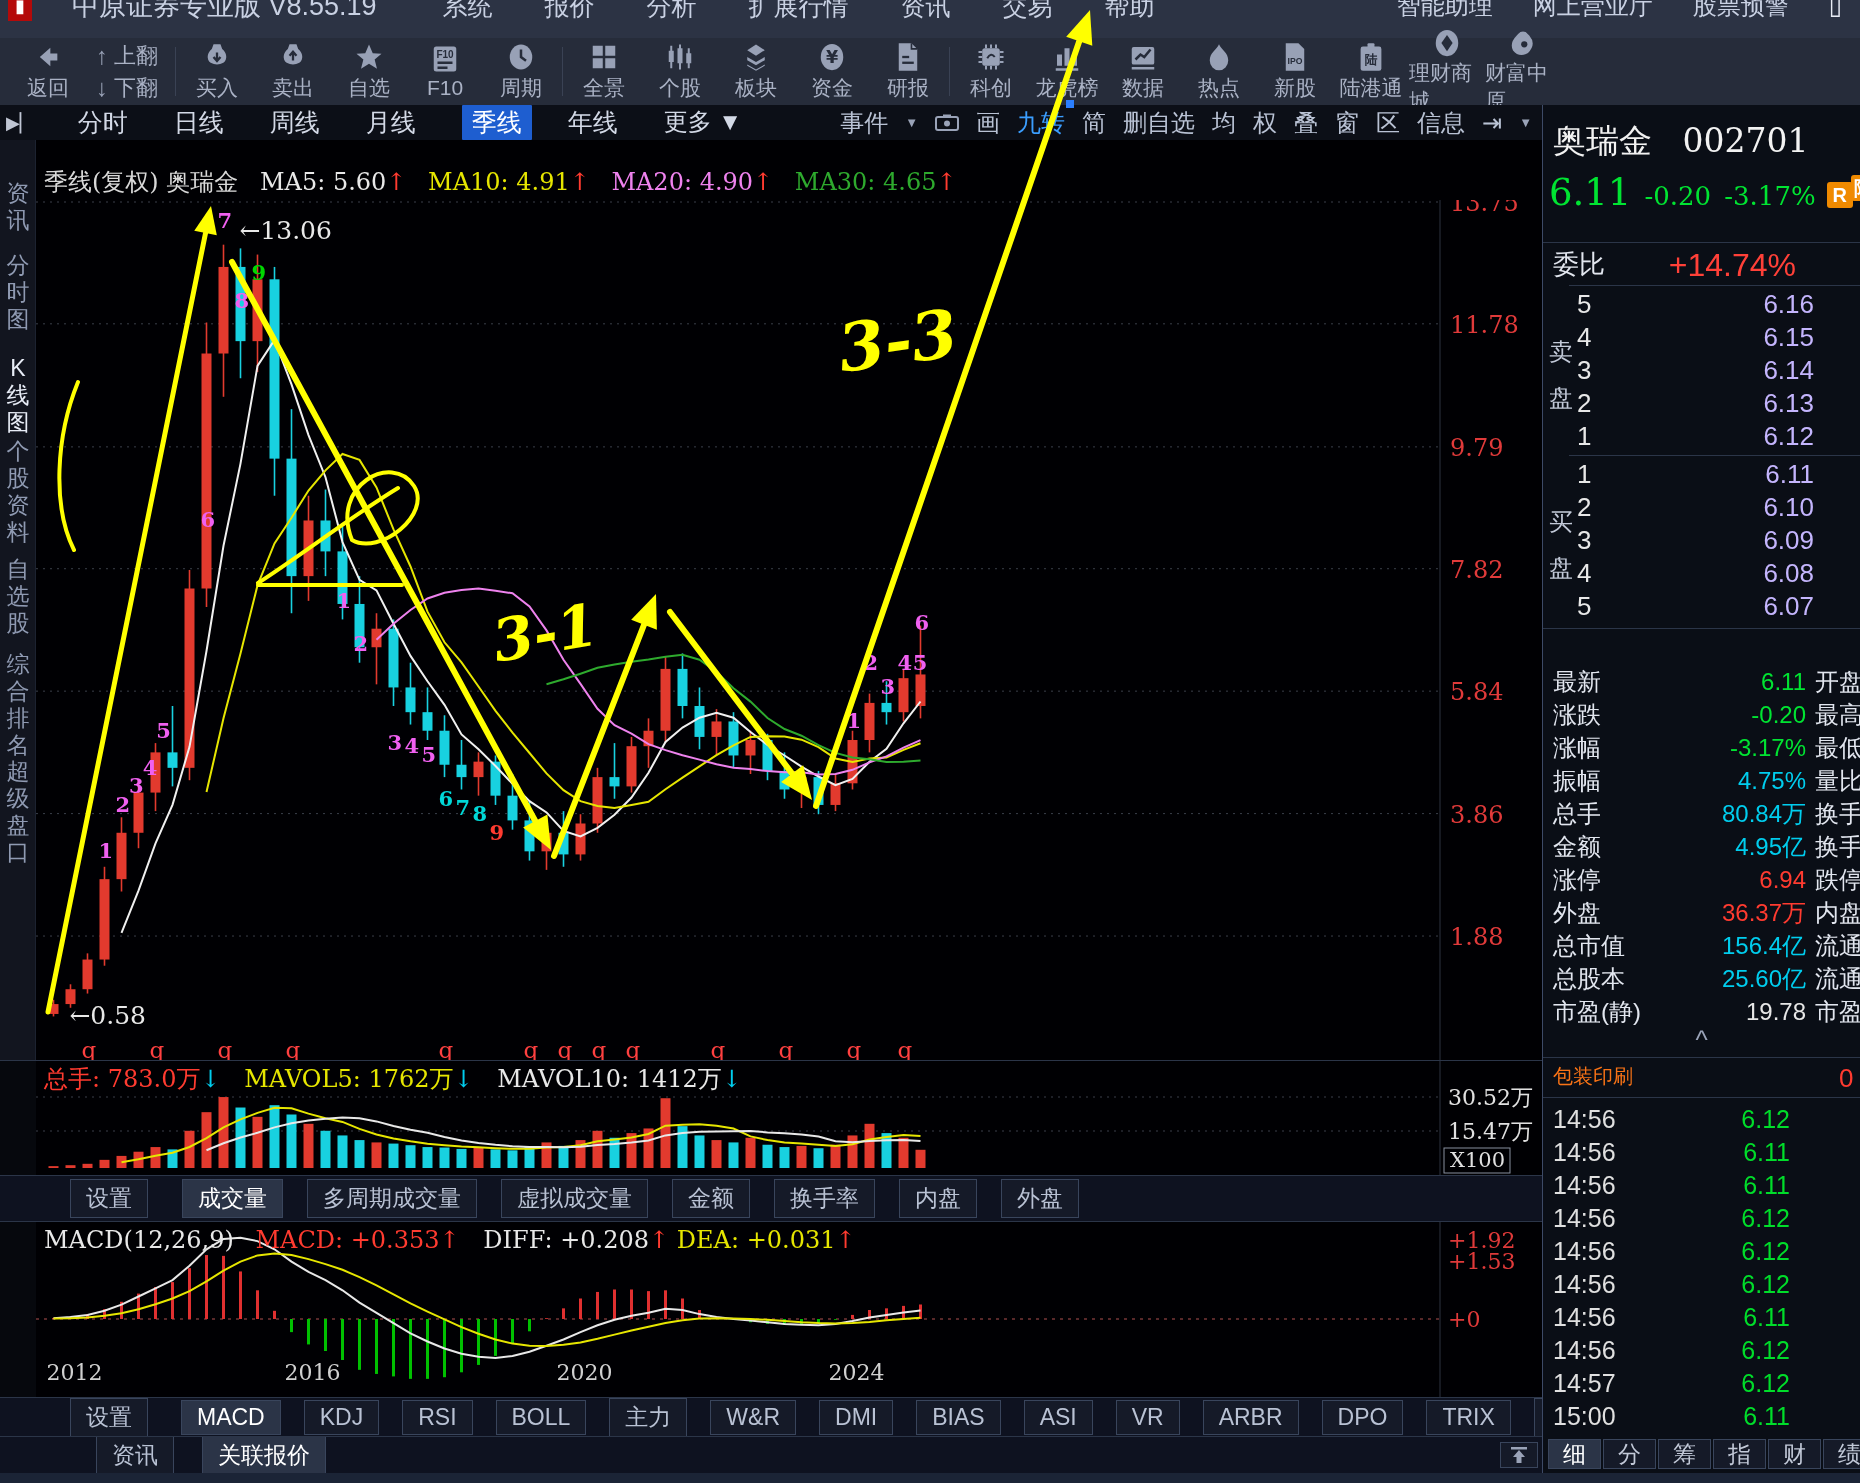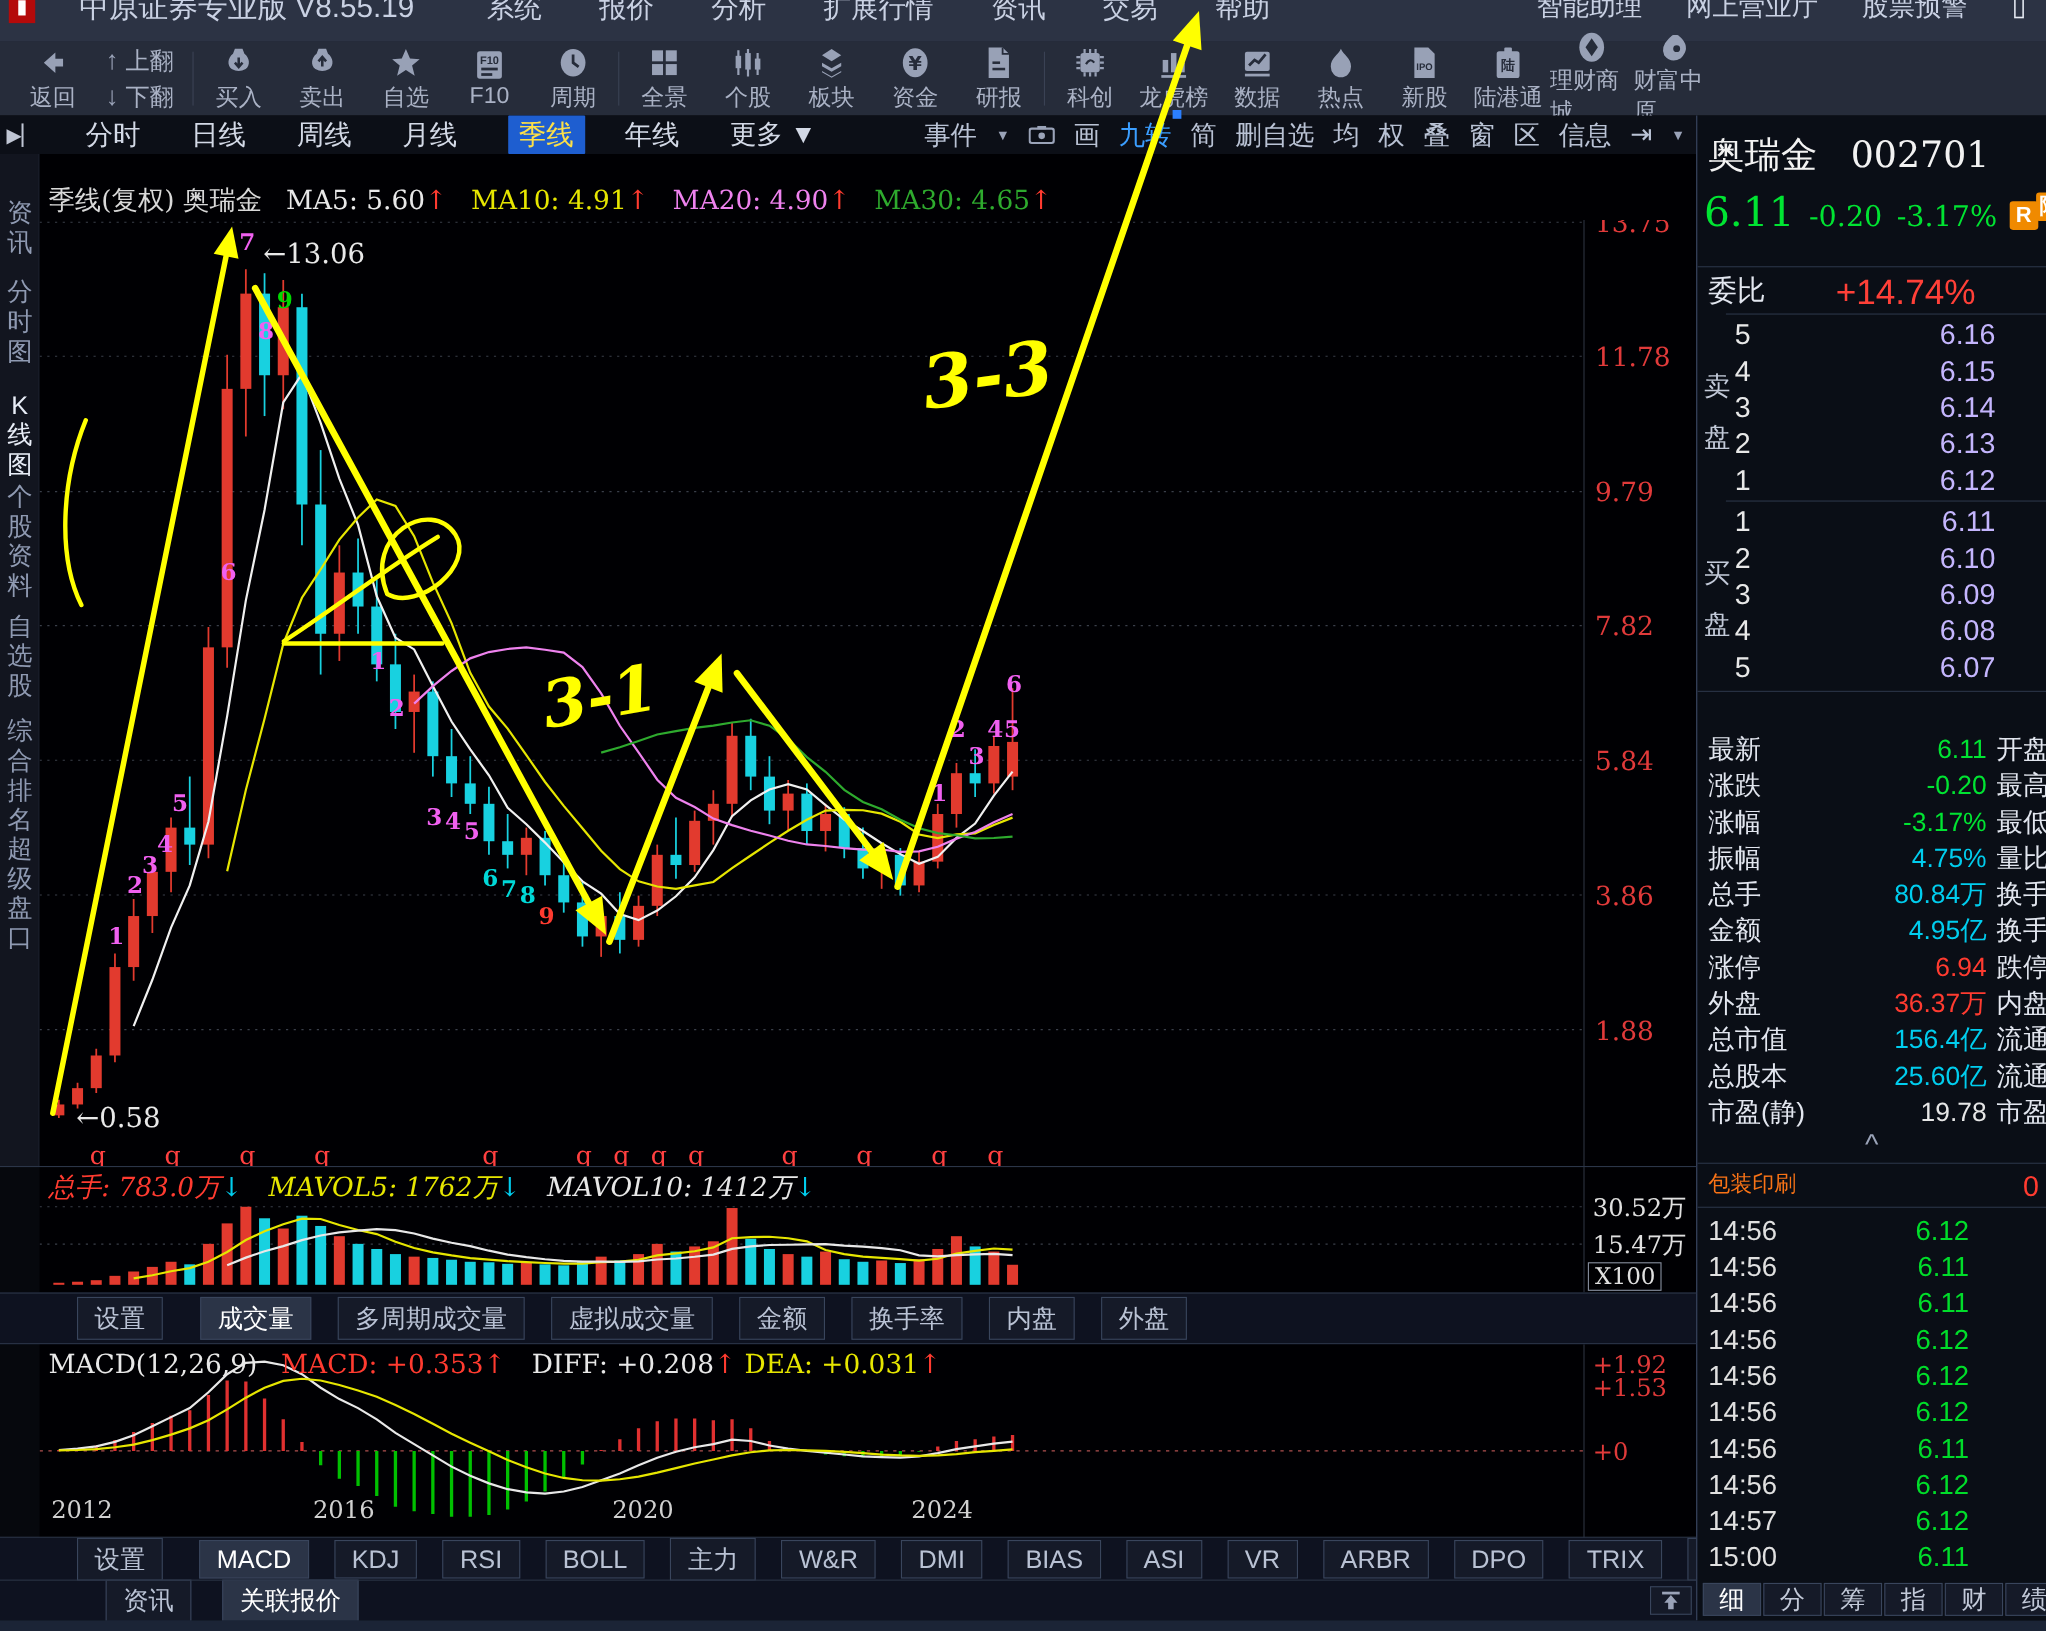--- a/index.html
+++ b/index.html
@@ -15,21 +15,21 @@
   .titem{width:76px;flex:none;display:flex;flex-direction:column;align-items:center;justify-content:center;gap:1px;color:#aab2c5;font-size:21px;cursor:default;}
   .titem .ic{height:32px;display:flex;align-items:center;justify-content:center;color:#98a1b6;}
   .tdiv{width:1px;background:#3a4254;margin:9px 3px;flex:none;}
   .flipcol{width:86px;flex:none;display:flex;flex-direction:column;justify-content:center;gap:2px;font-size:22px;color:#aab2c5;}
   .fliprow{display:flex;align-items:center;gap:6px;padding-left:10px;}
   .fliprow b{color:#98a1b6;font-size:24px;font-weight:bold;}
   
   .periodbar{position:absolute;left:0;top:105px;width:1542px;height:35px;background:#0c0f17;display:flex;align-items:center;font-size:25px;}
   .collapse-l{color:#c0c6d4;font-size:18px;padding:0 8px 0 6px;}
   .ptab{margin-left:26px;padding:1px 10px;color:#d3d9e6;border-radius:1px;}
-  .ptab.active{background:#1e5ed0;color:#fde047;margin-left:36px;}
+  .ptab.active{background:#1e5ed0;color:#ffffff;margin-left:36px;}
   .ptools{margin-left:auto;display:flex;align-items:center;gap:17px;padding-right:10px;color:#b9c2d4;font-size:24px;white-space:nowrap;}
   .ptools .small{font-size:13px;color:#9aa3b8;}
   .ptools .blue{color:#3b9eff;position:relative;}
   .ptools .blue i{position:absolute;top:-7px;right:-9px;width:8px;height:8px;background:#2b7fff;}
   
   .sidebar{position:absolute;left:0;top:140px;width:36px;height:920px;background:#12151f;border-right:1px solid #1c2230;box-sizing:border-box;}
   .sideitem{position:absolute;left:0;width:36px;text-align:center;font-size:23px;line-height:27px;color:#8f9ab2;}
   .sideitem.active{color:#e8edf7;}
   
   .pane{position:absolute;background:#000003;}
@@ -510,21 +510,21 @@
         <text x="555.5" y="858" fill="#ff4040" font-size="23" font-family="DejaVu Serif,serif">q</text>
         <text x="589.5" y="858" fill="#ff4040" font-size="23" font-family="DejaVu Serif,serif">q</text>
         <text x="674.5" y="858" fill="#ff4040" font-size="23" font-family="DejaVu Serif,serif">q</text>
         <text x="742.5" y="858" fill="#ff4040" font-size="23" font-family="DejaVu Serif,serif">q</text>
         <text x="810.5" y="858" fill="#ff4040" font-size="23" font-family="DejaVu Serif,serif">q</text>
         <text x="861.5" y="858" fill="#ff4040" font-size="23" font-family="DejaVu Serif,serif">q</text>
       </svg>
   </div>
 
   <div class="pane" style="left:36px;top:1060px;width:1506px;height:115px;">
-    <div class="chead" style="left:8px;top:3px;font-style:italic;">
+    <div class="chead" style="left:8px;top:3px;">
       <span style="color:#ff3b30;"><span>总手:</span> <span>783.0万</span></span><span style="color:#00cdee;">↓</span>
       <span style="color:#e6e600;margin-left:16px;"><span>MAVOL5:</span> <span>1762万</span></span><span style="color:#00cdee;">↓</span>
       <span style="color:#e8e8e8;margin-left:16px;"><span>MAVOL10:</span> <span>1412万</span></span><span style="color:#00cdee;">↓</span>
     </div>
     <svg id="vsvg" width="1506" height="115" style="position:absolute;left:0;top:0;">
         <line x1="0" y1="37" x2="1404" y2="37" stroke="#3a3f4a" stroke-dasharray="2,5"></line>
         <text x="1412" y="45" fill="#e0e0e0" font-size="22" font-family="DejaVu Serif,serif">30.52万</text>
         <line x1="0" y1="71" x2="1404" y2="71" stroke="#3a3f4a" stroke-dasharray="2,5"></line>
         <text x="1412" y="79" fill="#e0e0e0" font-size="22" font-family="DejaVu Serif,serif">15.47万</text>
         <rect x="1408" y="88" width="66" height="25" fill="none" stroke="#8890a0"></rect>

